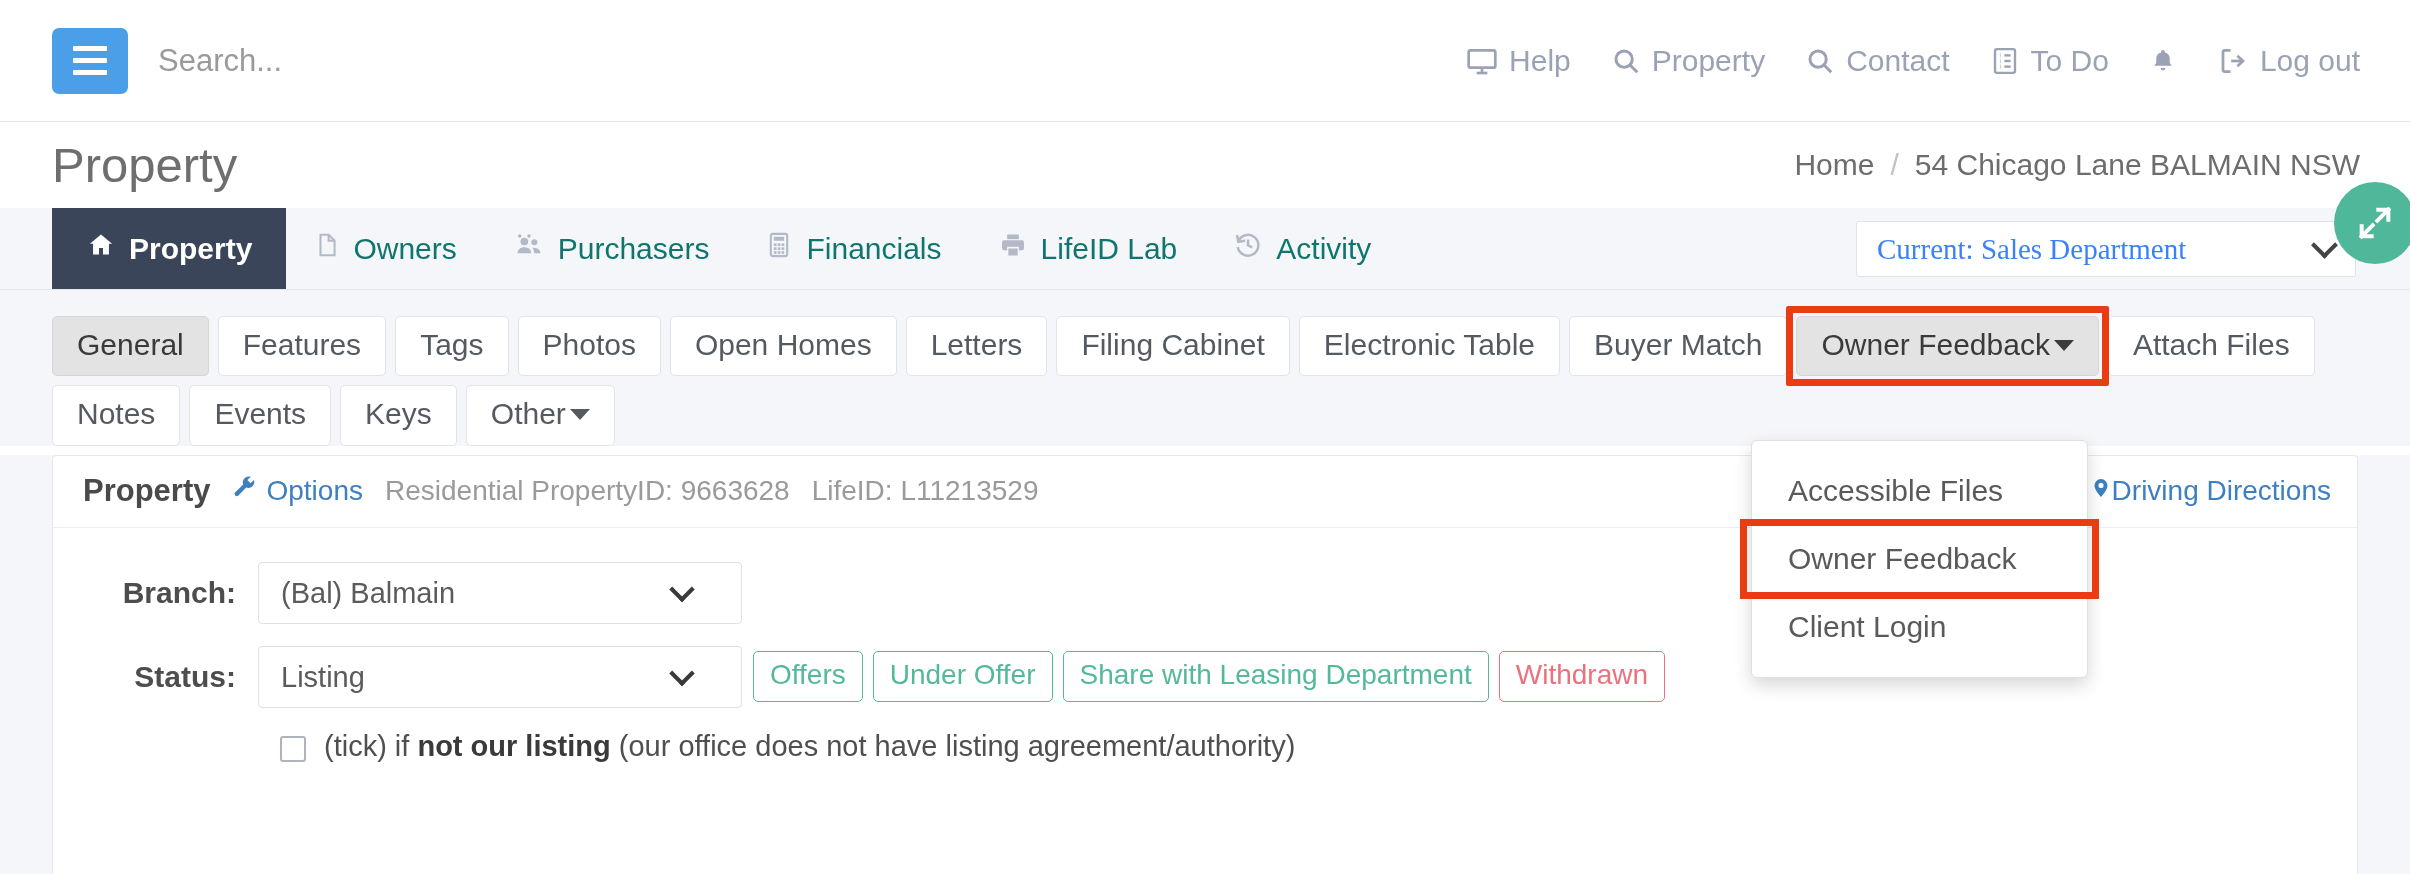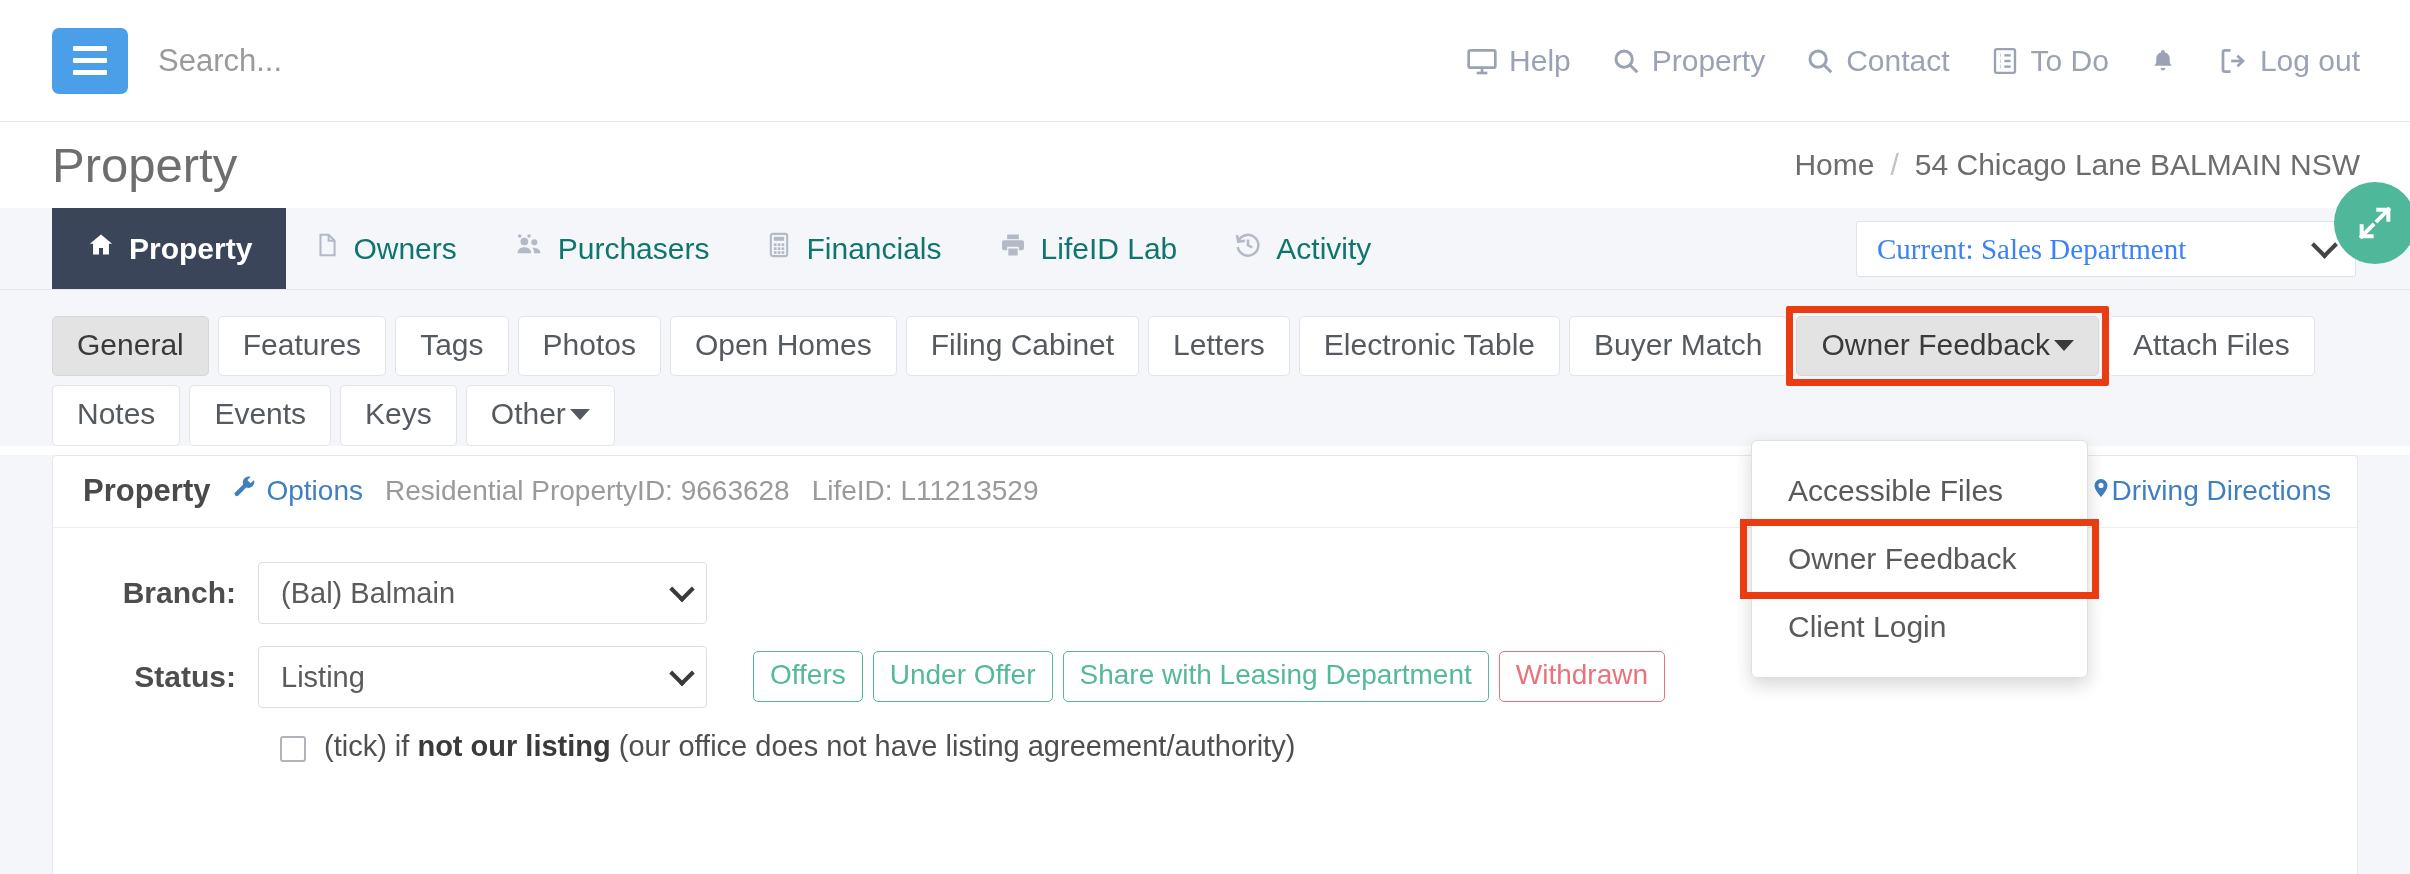--- a/index.html
+++ b/index.html
@@ -275,21 +275,21 @@
     width: 175px;
     text-align: right;
     padding-right: 22px;
     font-size: 30px;
     font-weight: bold;
     color: #4d4d4d;
     flex: 0 0 auto;
   }
   .sel-wrap { position: relative; width: 455px; flex:0 0 auto; }
   .form-select {
-    width: 449px; height: 62px;
+    width: 484px; height: 62px;
     border: 1px solid #dcdfe4;
     border-radius: 4px;
     background:#fff;
     font-size: 29px; color:#5b5b5b;
     padding: 0 52px 0 22px;
     font-family: "Liberation Sans", sans-serif;
     -webkit-appearance:none; appearance:none;
     cursor:pointer;
   }
   .sel-wrap::after {
@@ -516,22 +516,22 @@
     </svg>
   </div>
 
   <div class="subtabs-area">
     <div class="subtab-row">
       <div class="subtab active"><span>General</span></div>
       <div class="subtab"><span>Features</span></div>
       <div class="subtab"><span>Tags</span></div>
       <div class="subtab"><span>Photos</span></div>
       <div class="subtab"><span>Open Homes</span></div>
+      <div class="subtab"><span>Letters</span></div>
       <div class="subtab"><span>Filing Cabinet</span></div>
-      <div class="subtab"><span>Letters</span></div>
       <div class="subtab"><span>Electronic Table</span></div>
       <div class="subtab"><span>Buyer Match</span></div>
       <div class="subtab active hl-tab"><span>Owner Feedback</span><span class="caret"></span></div>
       <div class="subtab"><span>Attach Files</span></div>
     </div>
 
     <div class="subtab-row">
       <div class="subtab"><span>Notes</span></div>
       <div class="subtab"><span>Events</span></div>
       <div class="subtab"><span>Keys</span></div>

